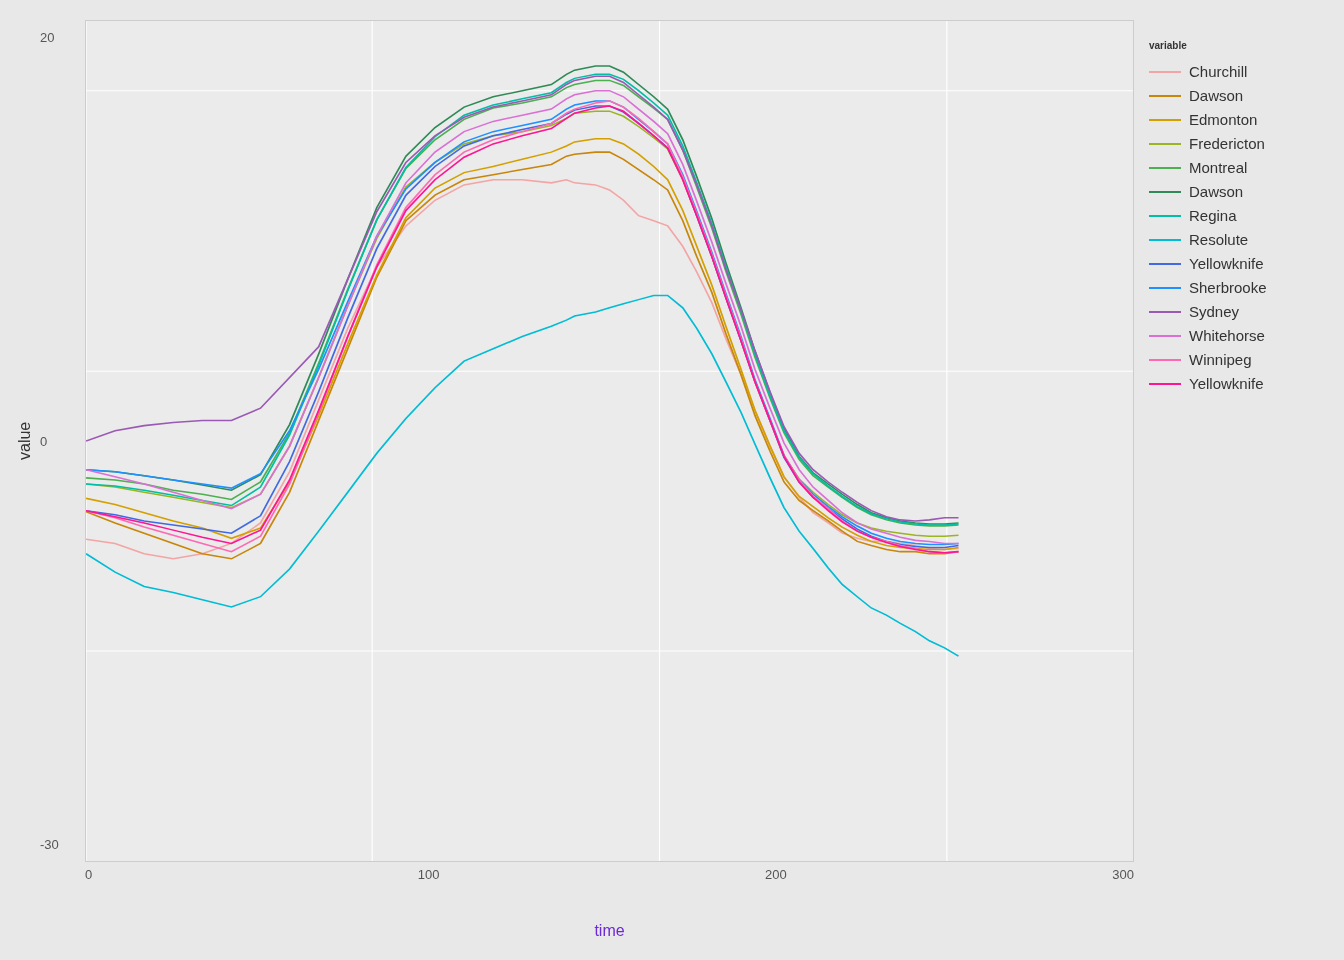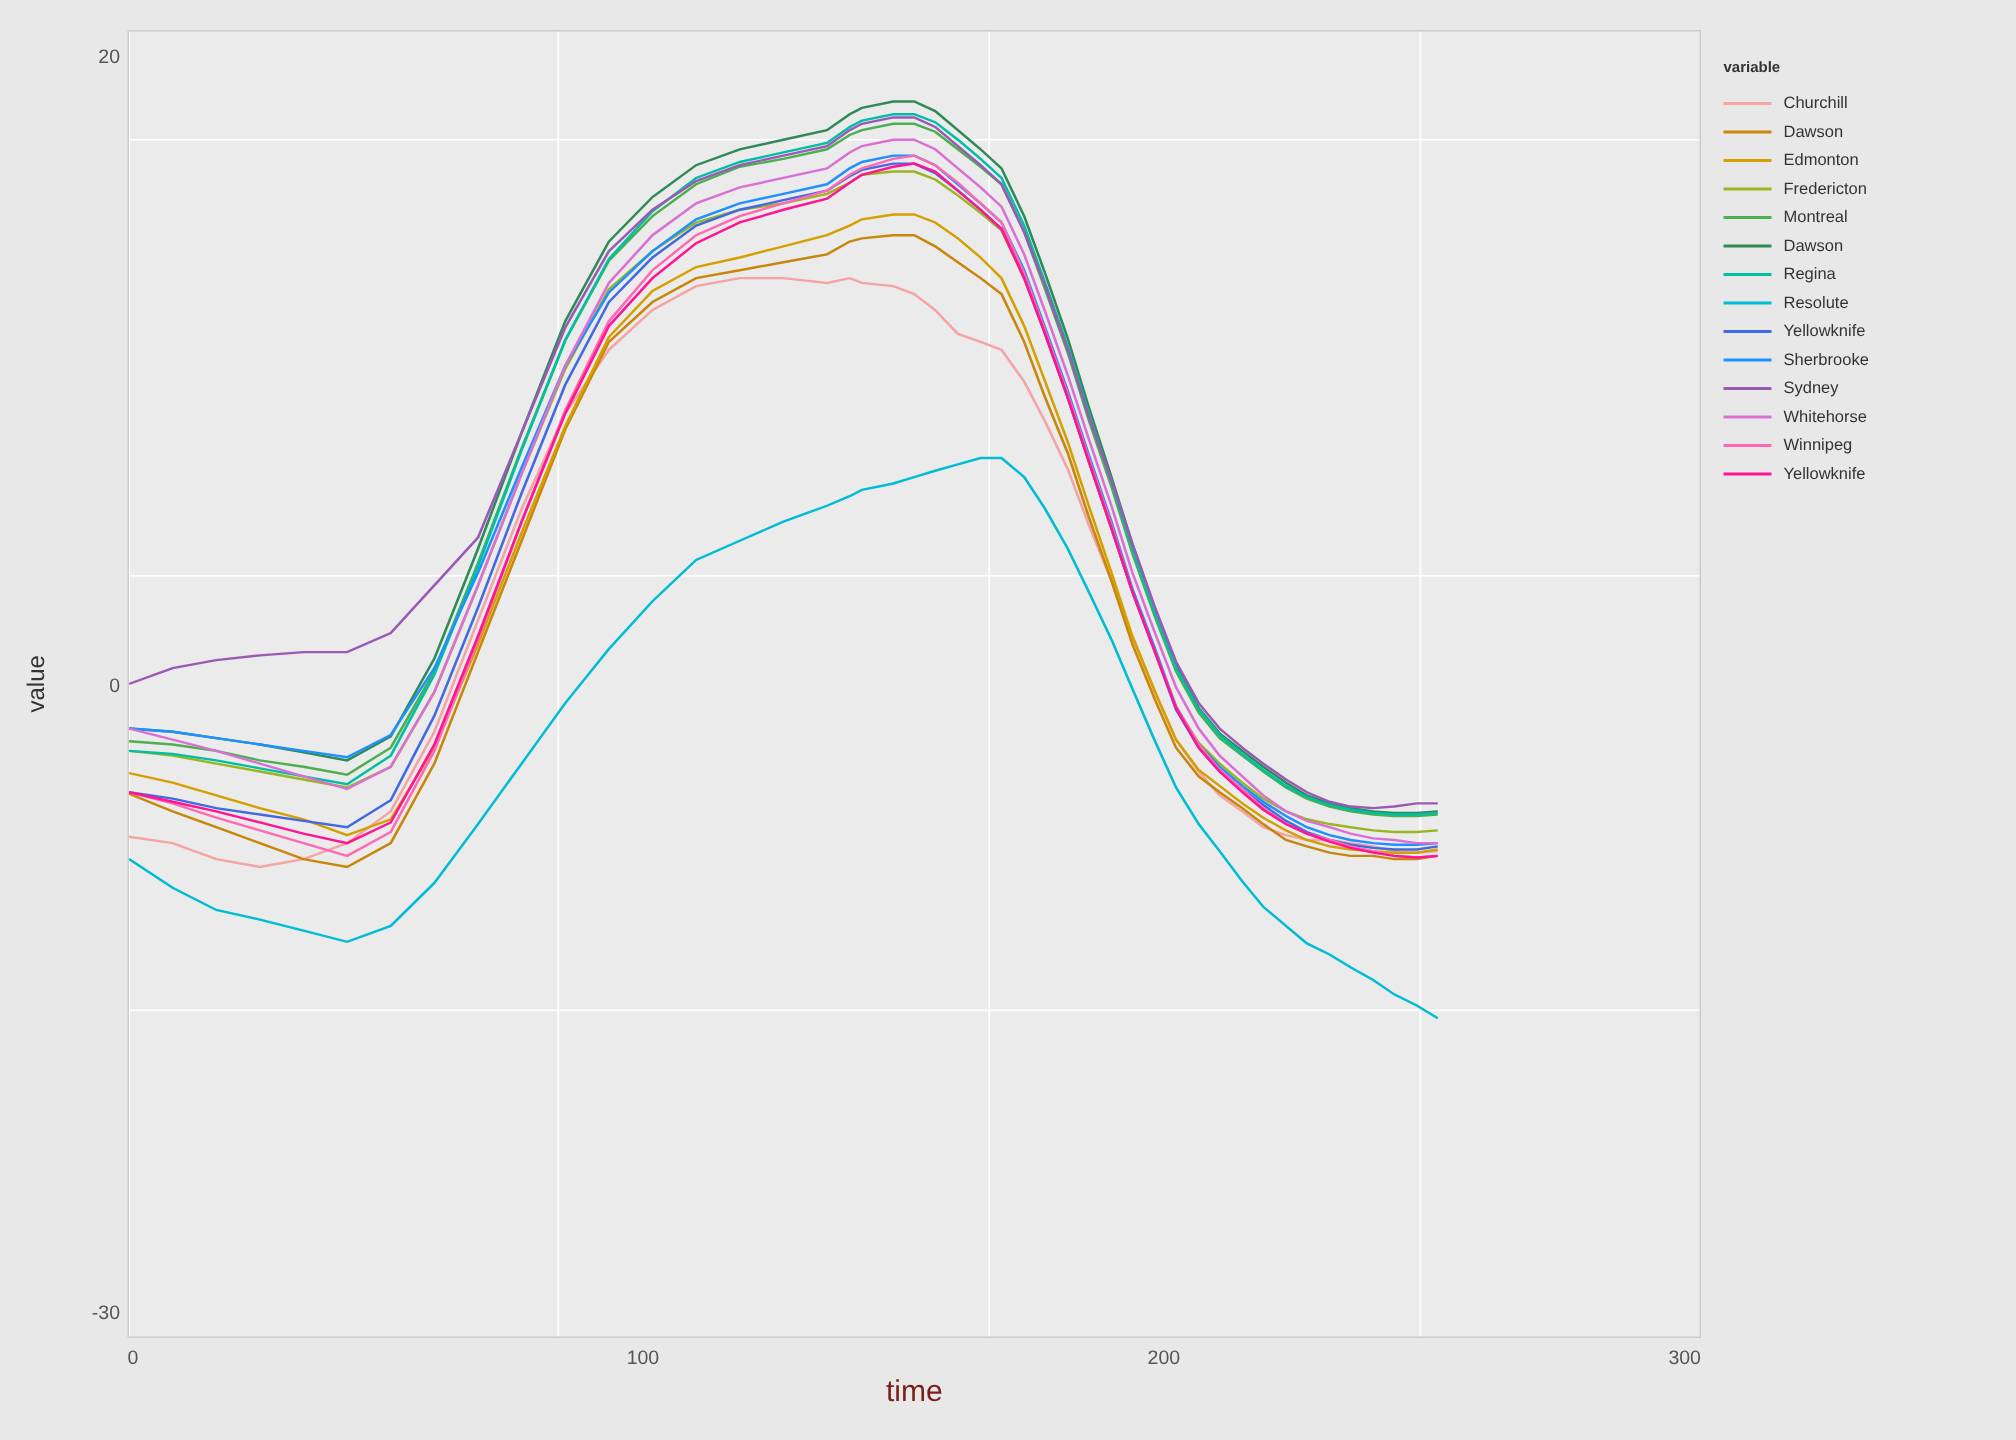--- a/index.html
+++ b/index.html
@@ -38,21 +38,20 @@
       display: flex;
       align-items: center;
       justify-content: center;
       padding: 0 5px;
       width: 30px;
     }
     .y-axis-ticks {
       display: flex;
       flex-direction: column;
       justify-content: space-between;
-      align-items: flex-end;
       padding: 10px 5px 10px 0;
       width: 45px;
       font-size: 13px;
       color: #555;
     }
     .plot-panel {
       flex: 1;
       background: #ebebeb;
       position: relative;
       border: 1px solid #ccc;
@@ -70,24 +69,25 @@
     .x-axis-ticks {
       flex: 1;
       display: flex;
       justify-content: space-between;
       padding: 5px 0 0 0;
       font-size: 13px;
       color: #555;
     }
     .x-axis-label {
       text-align: center;
-      font-size: 20px;
-      color: #7f1d1d;
+      font-size: 16px;
+      color: #6d28d9;
       padding: 5px 0 0 0;
       margin-left: 75px;
+      margin-top: 35px;
     }
     .legend {
       width: 200px;
       padding: 20px 15px;
       display: flex;
       flex-direction: column;
     }
     .legend-title {
       font-size: 10px;
       font-weight: bold;
@@ -99,21 +99,21 @@
       align-items: center;
       margin-bottom: 7px;
     }
     .legend-line {
       width: 32px;
       height: 2px;
       margin-right: 8px;
       flex-shrink: 0;
     }
     .legend-label {
-      font-size: 11px;
+      font-size: 15px;
       color: #333;
     }
     .grid-line {
       stroke: #fff;
       stroke-width: 1;
     }
   </style>
 </head>
 <body>
 

